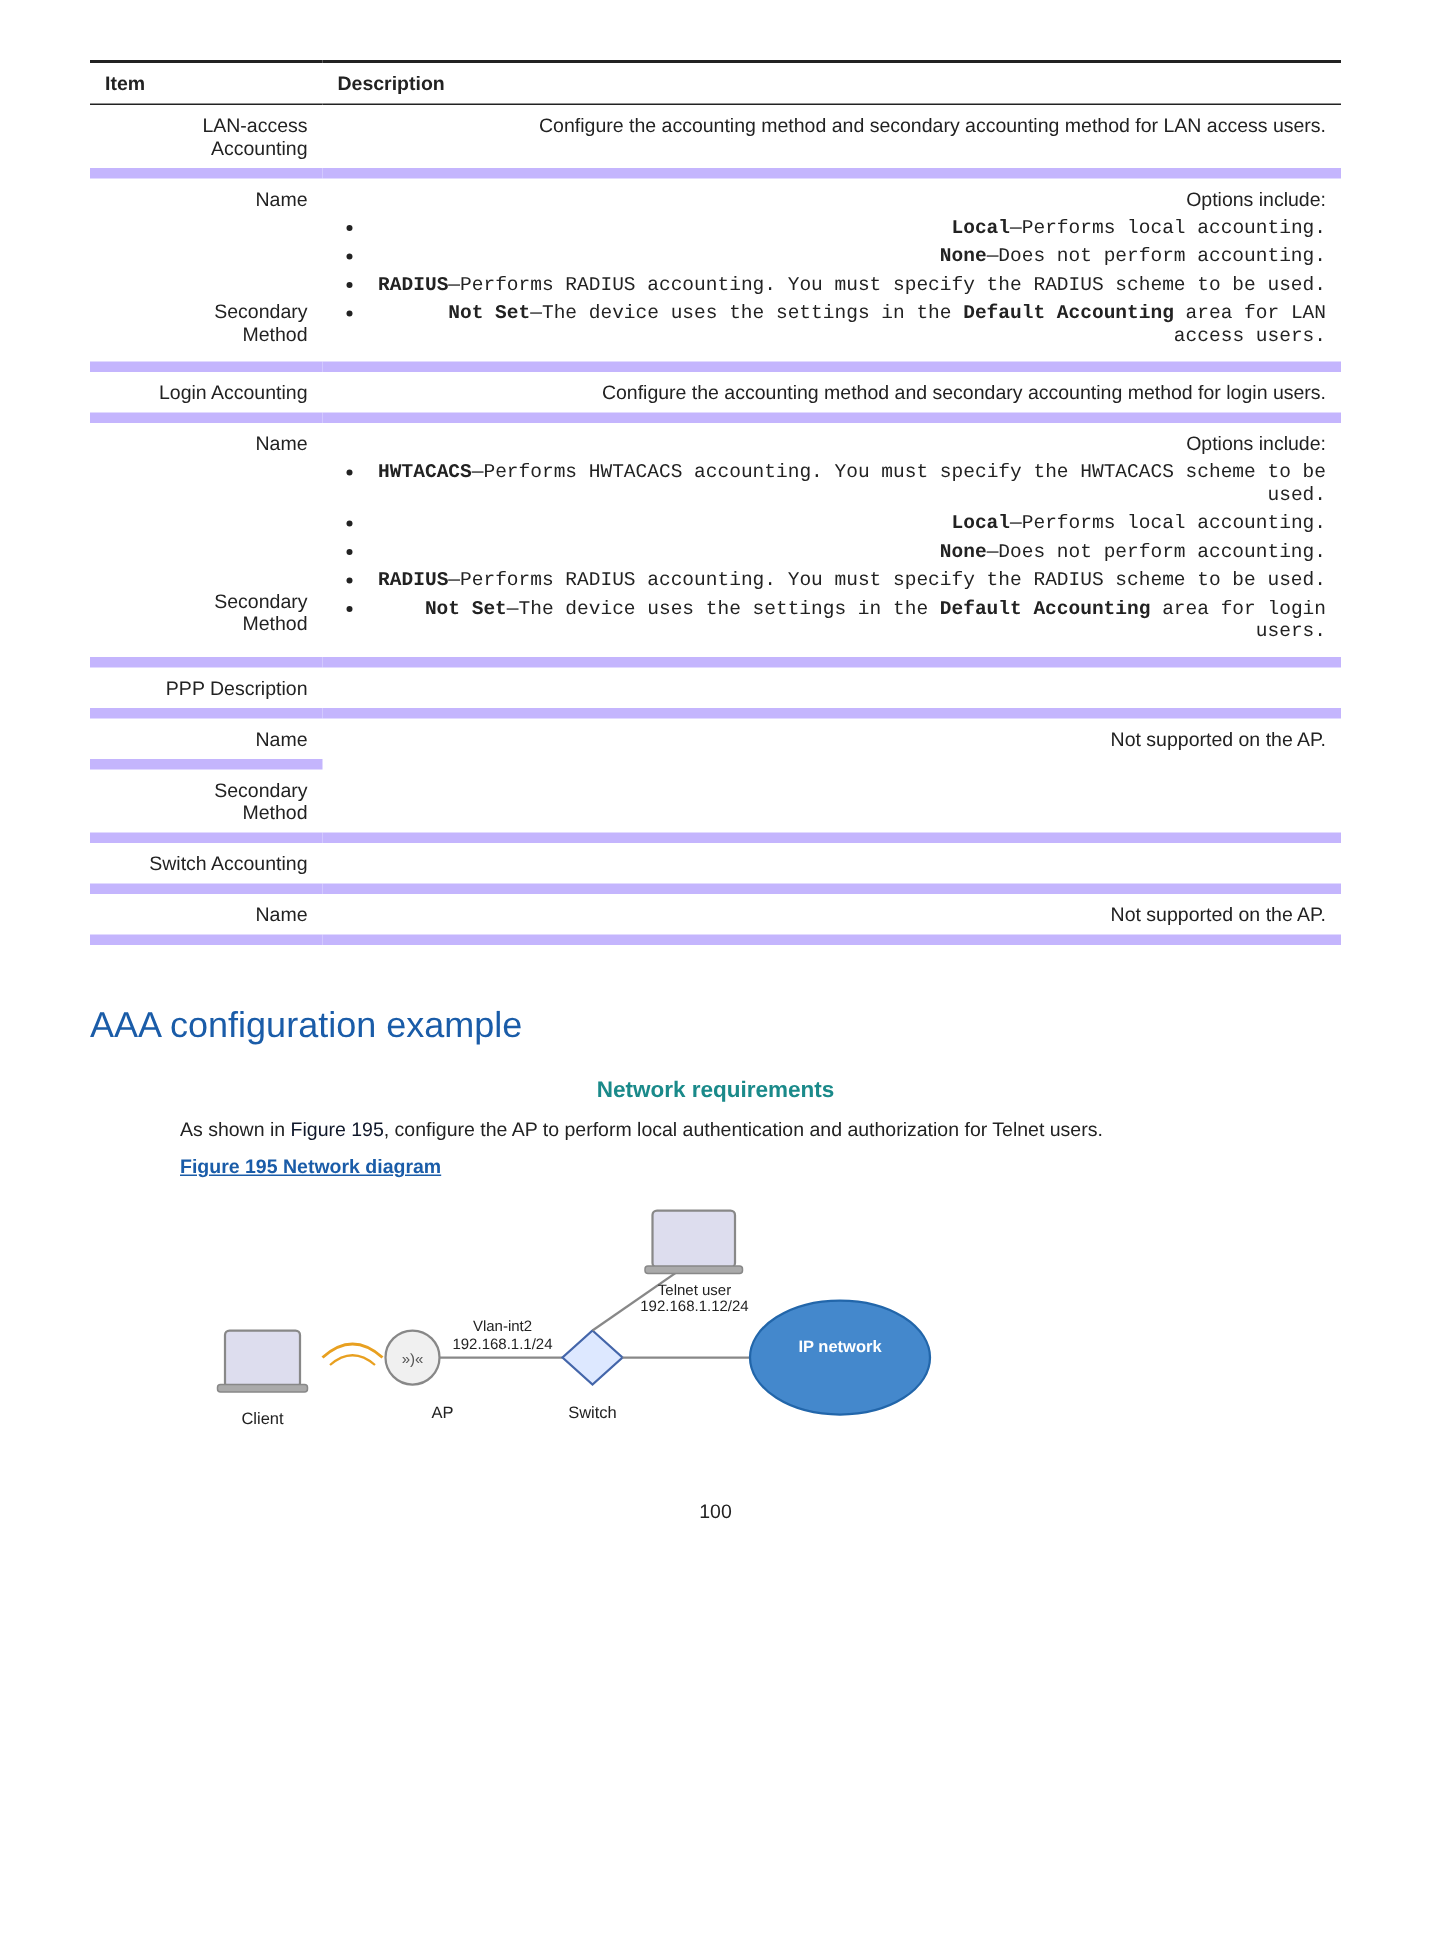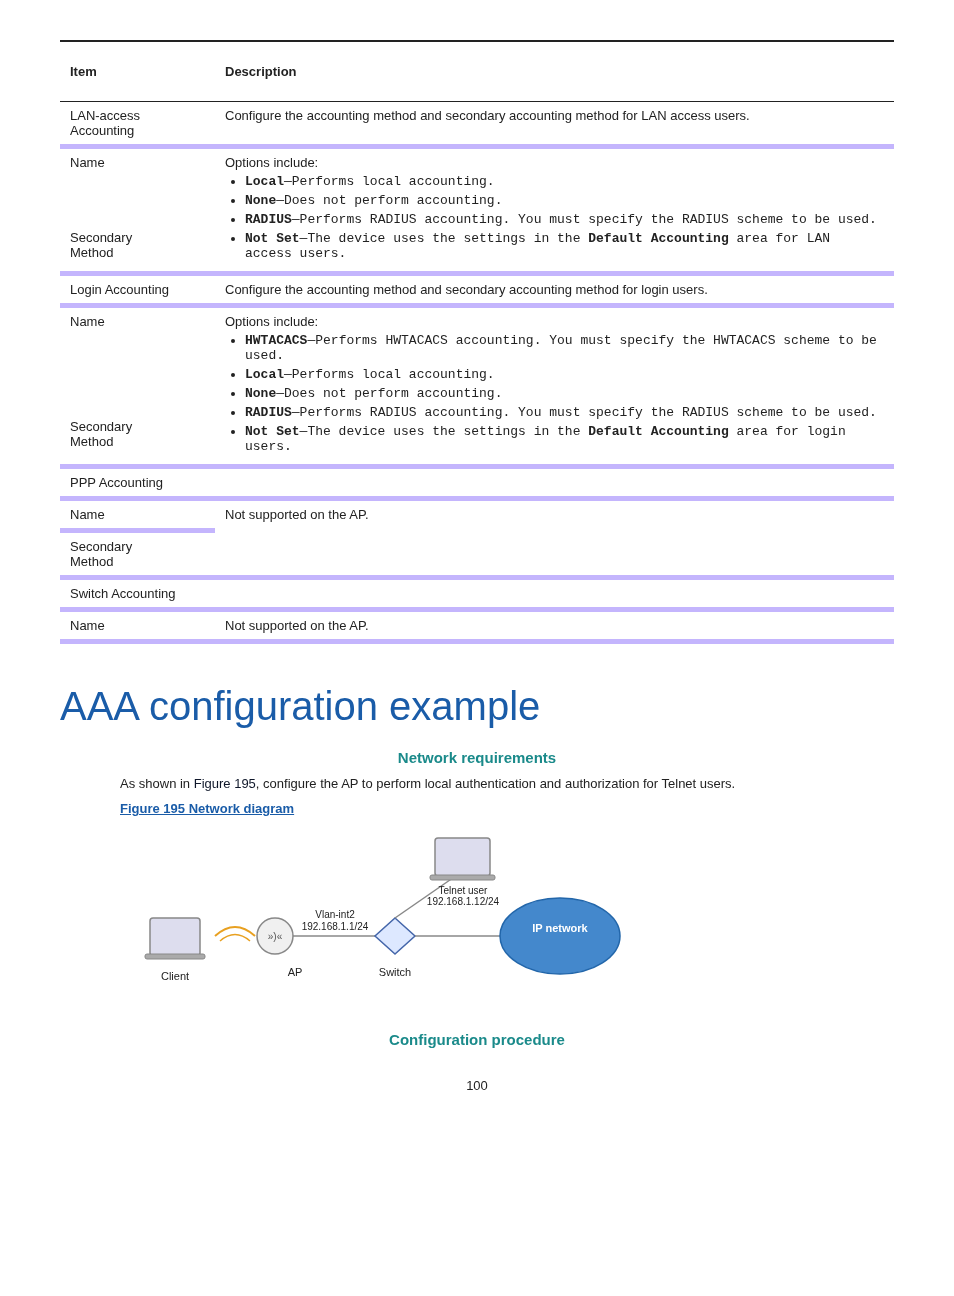--- a/index.html
+++ b/index.html
@@ -16,49 +16,50 @@
     
     .doc-table {
       width: 100%;
       border-collapse: collapse;
       margin-bottom: 40px;
     }
     .doc-table th {
       border-top: 2px solid #222;
       border-bottom: 1.5px solid #222;
       text-align: left;
-      padding: 22px 10px;
+      padding: 6px 10px;
       font-weight: bold;
       font-size: 13px;
     }
     .doc-table td {
-      border-bottom: 5px solid #c4b5fd;
+      border-bottom: 7px solid #c4b5fd;
       padding: 6px 10px;
       vertical-align: top;
       font-size: 13px;
+      text-align: right;
     }
     .doc-table .item-col {
       width: 155px;
       font-size: 13px;
     }
     .doc-table ul {
       margin: 4px 0 0 0;
       padding-left: 20px;
     }
     .doc-table ul li {
       margin-bottom: 4px;
       font-family: Liberation Mono, monospace;
     }
     .options-label {
       margin-bottom: 4px;
     }
 
     
     .section-heading {
-      font-size: 40px;
+      font-size: 24px;
       font-weight: normal;
       color: #1a5ca8;
       margin-bottom: 20px;
       border-bottom: none;
     }
 
     
     .subsection-heading {
       font-size: 15px;
       font-weight: bold;
@@ -165,21 +166,21 @@
           <li><b>HWTACACS</b>—Performs HWTACACS accounting. You must specify the HWTACACS scheme to be used.</li>
           <li><b>Local</b>—Performs local accounting.</li>
           <li><b>None</b>—Does not perform accounting.</li>
           <li><b>RADIUS</b>—Performs RADIUS accounting. You must specify the RADIUS scheme to be used.</li>
           <li><b>Not Set</b>—The device uses the settings in the <b>Default Accounting</b> area for login users.</li>
         </ul>
       </td>
     </tr>
 
     <tr>
-      <td class="item-col">PPP Accounting</td>
+      <td class="item-col">PPP Description</td>
       <td></td>
     </tr>
 
     <tr>
       <td class="item-col">Name</td>
       <td rowspan="2">Not supported on the AP.</td>
     </tr>
 
     <tr>
       <td class="item-col">Secondary<br>Method</td>
@@ -238,16 +239,15 @@
     <text x="343" y="77" text-anchor="middle" font-size="10" fill="#222">192.168.1.12/24</text>
 
     <line x1="295" y1="108" x2="390" y2="108" stroke="#888" stroke-width="1.5"></line>
 
     <ellipse cx="440" cy="108" rx="60" ry="38" fill="#4488cc" stroke="#2266aa" stroke-width="1.5"></ellipse>
     <text x="440" y="104" text-anchor="middle" font-size="11" fill="#fff" font-weight="bold">IP network</text>
   </svg>
 </div>
 
 <div class="config-section">
-  <h2 class="subsection-heading">Configuration procedure</h2>
 </div>
 
 <div class="page-number">100</div>
 
 </body></html>

